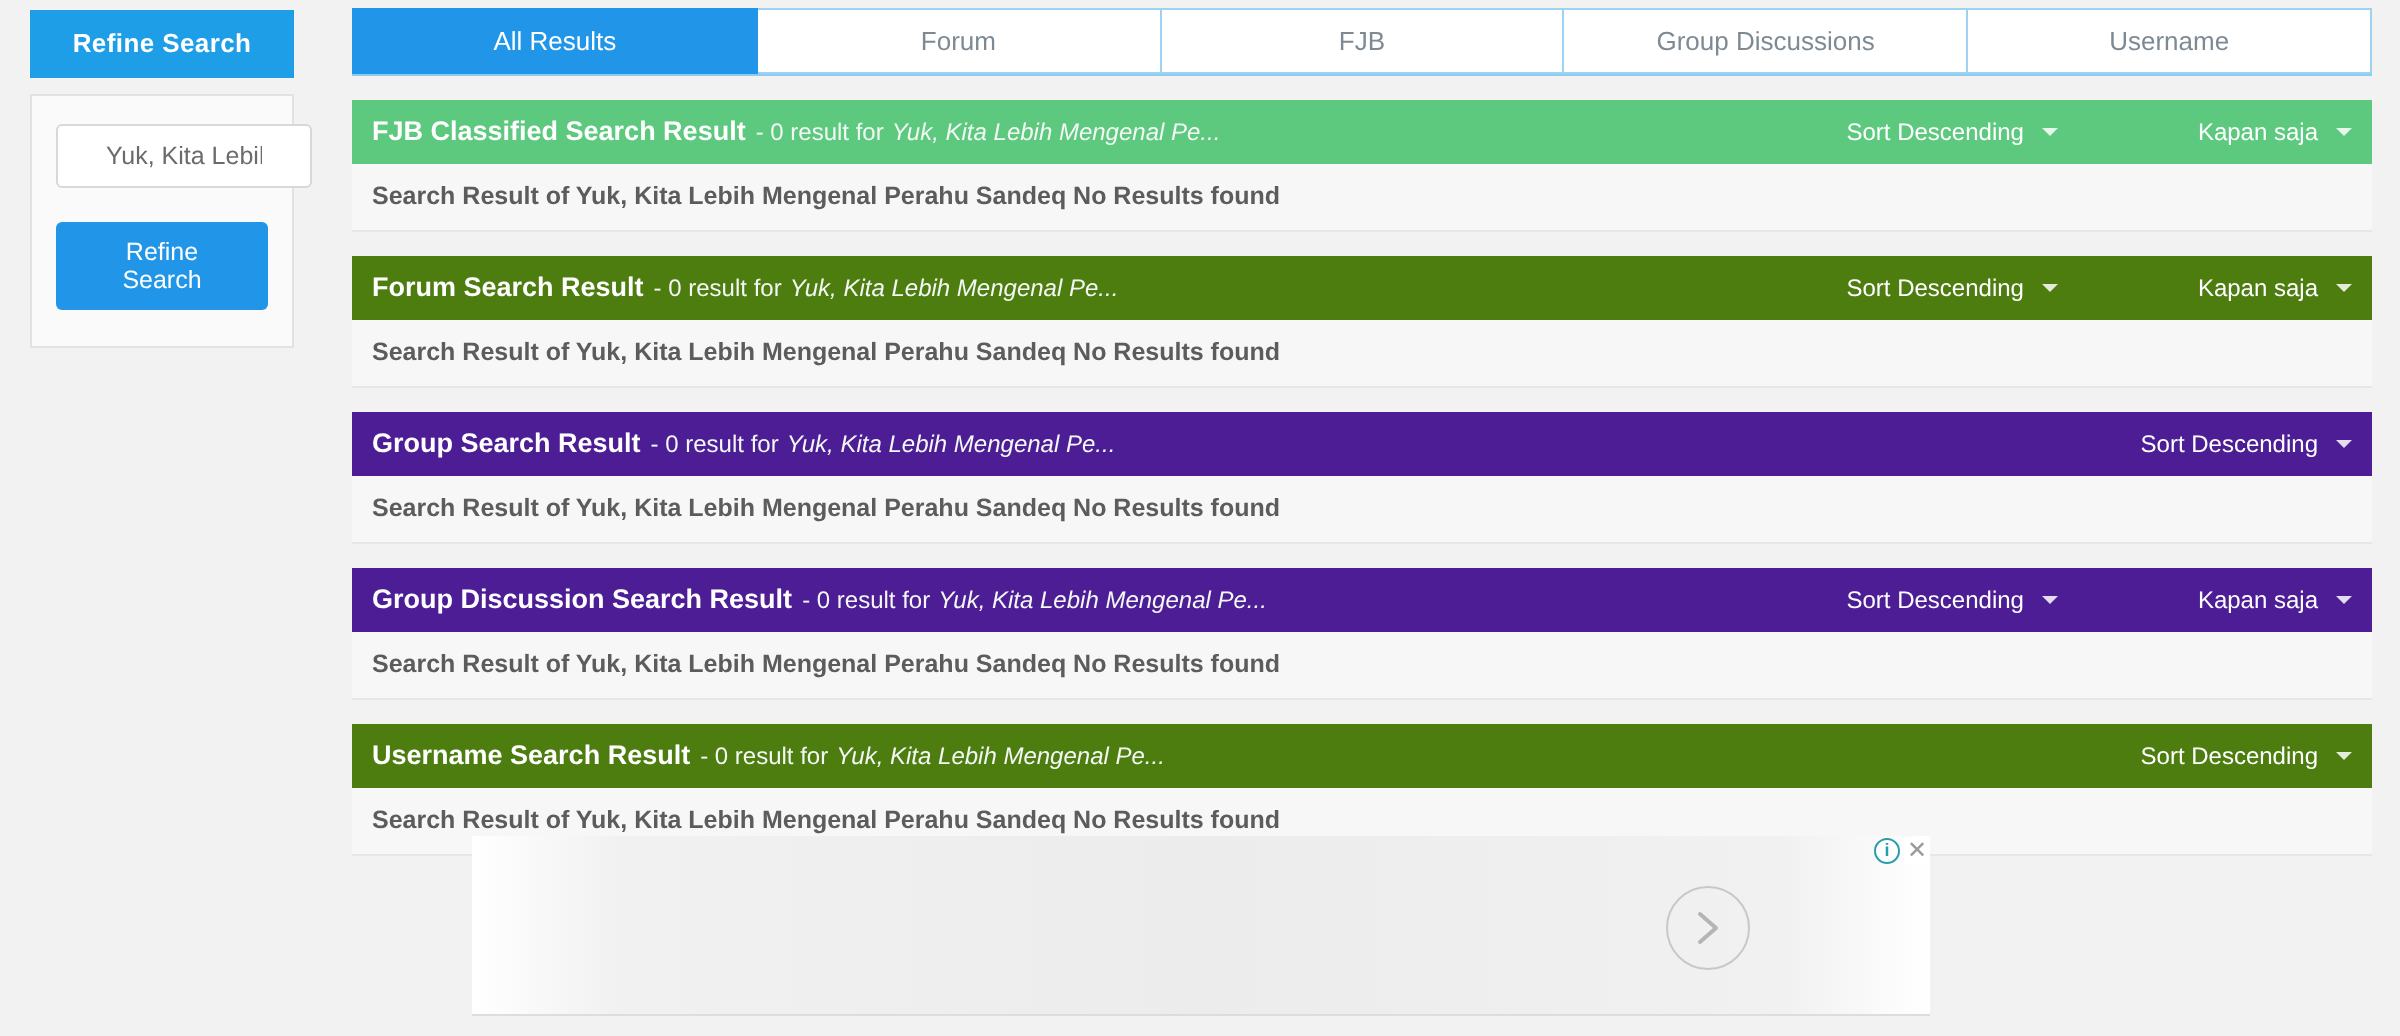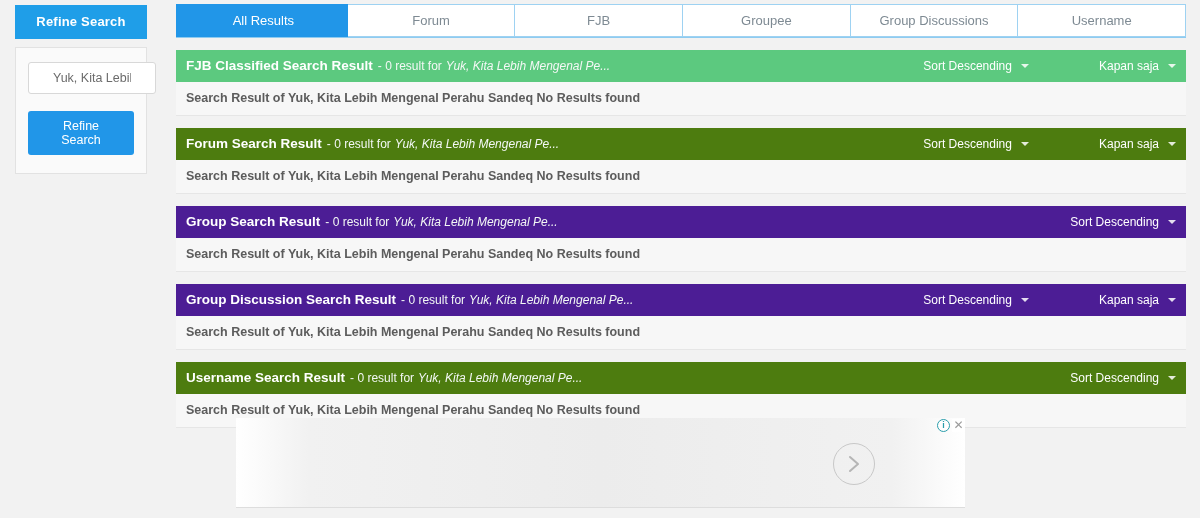--- a/index.html
+++ b/index.html
@@ -93,21 +93,21 @@
     align-items: center;
     justify-content: center;
     font-size: 13px;
     background: #ffffff;
     color: #7e8a93;
     border: 1px solid #9ed2f2;
     border-left: none;
     cursor: pointer;
     line-height: 14px;
   }
-  .tab:first-child { border-left: 4px solid #701a75; }
+  .tab:first-child { border-left: 1px solid #701a75; }
 
   .tab.active {
     background: #2196e8;
     color: #ffffff;
     border-color: #2196e8;
   }
 
   
   .section { margin-top: 12px; }
 
@@ -296,23 +296,20 @@
       <div class="tab active">
         <span>All Results</span>
       </div>
       <div class="tab">
         <span>Forum</span>
       </div>
       <div class="tab">
         <span>FJB</span>
       </div>
       <div class="tab">
-        <span>Groupee</span>
-      </div>
-      <div class="tab">
         <span>Group Discussions</span>
       </div>
       <div class="tab">
         <span>Username</span>
       </div>
     </div>
 
     <div class="section">
       <div class="sec-head green">
         <span class="sec-title">FJB Classified Search Result</span>

